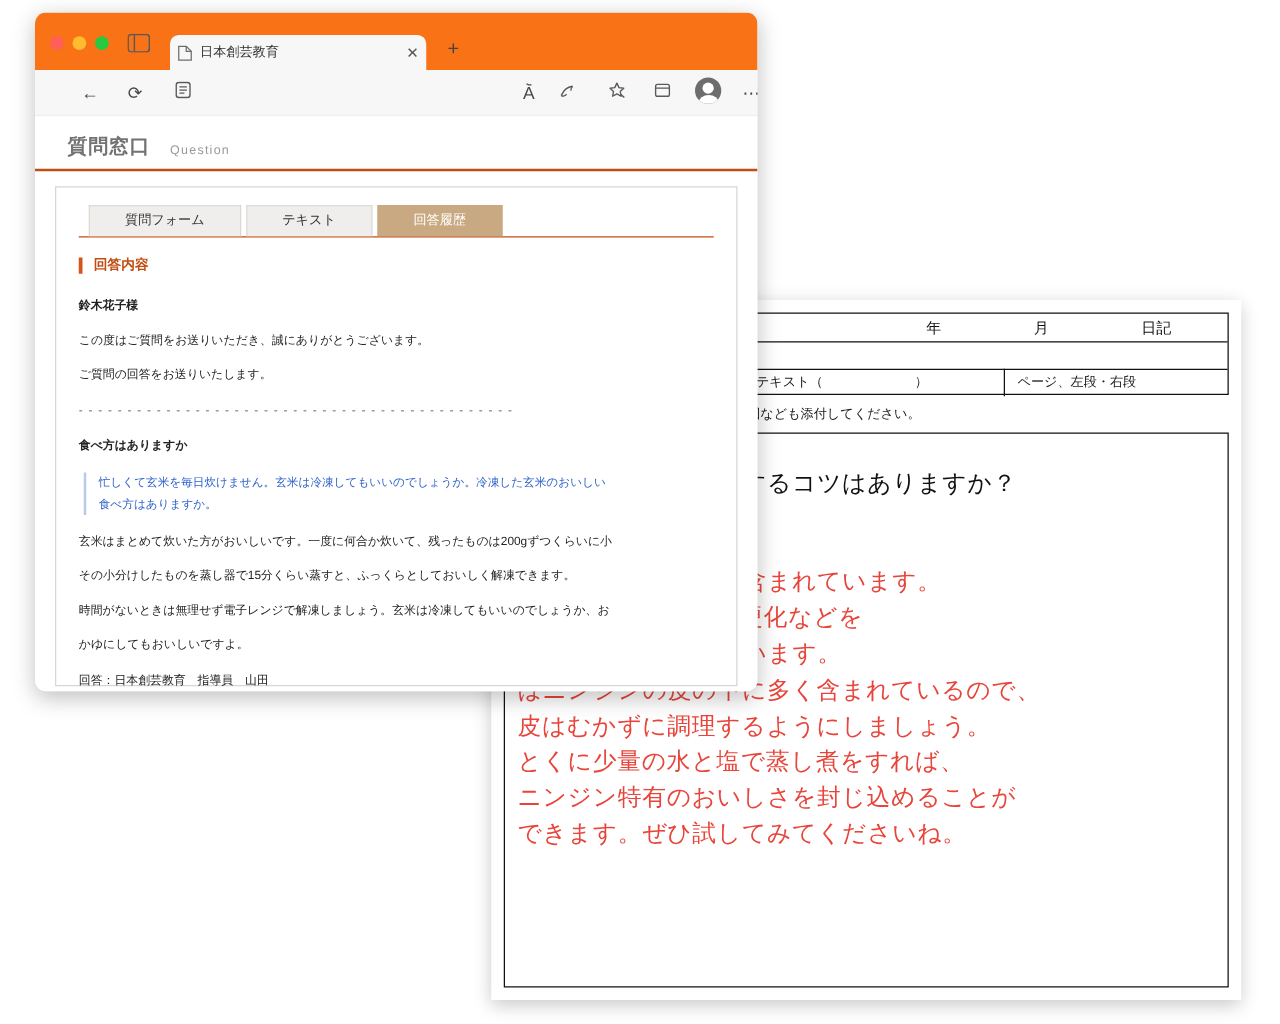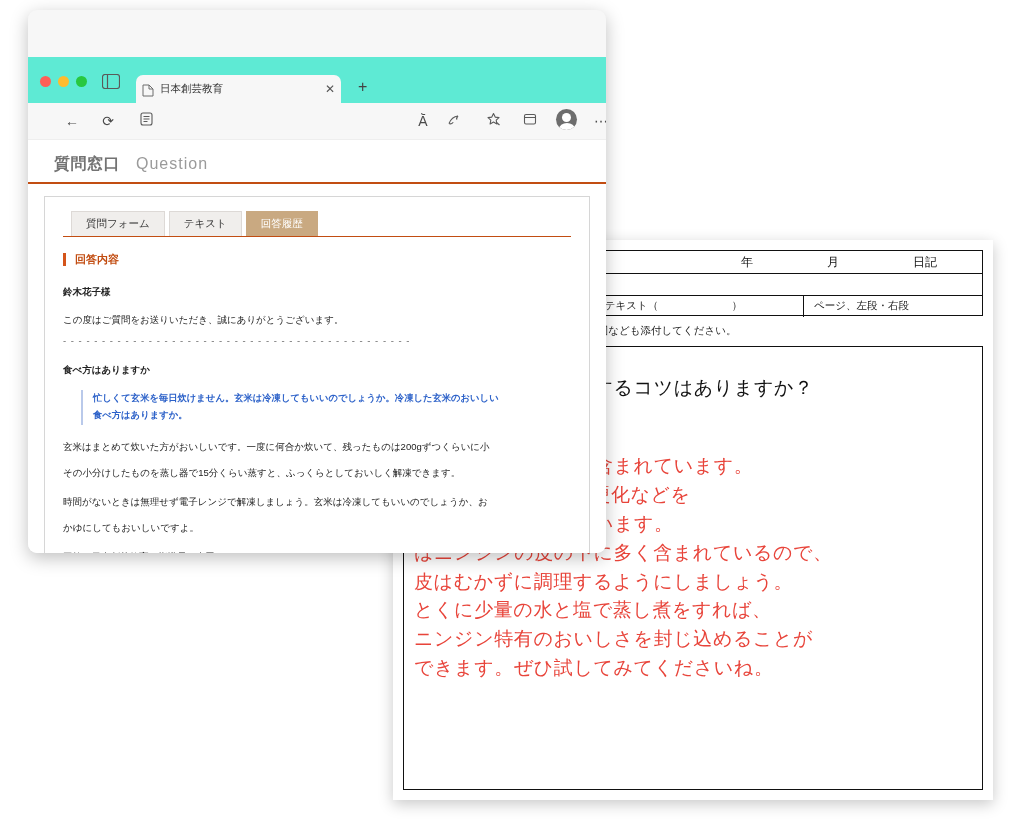--- a/index.html
+++ b/index.html
@@ -146,23 +146,22 @@
     top: 10px;
     width: 578px;
     height: 543px;
     background: #f7f7f7;
     border-radius: 9px;
     box-shadow: 0 5px 18px rgba(0,0,0,0.25);
     overflow: hidden;
   }
   .titlebar {
     height: 46px;
-    background: #5eead4;
+    background: #f97316;
     position: relative;
-    margin-top: 47px;
   }
   .traffic {
     position: absolute;
     left: 12px;
     top: 19px;
     display: flex;
     gap: 7px;
   }
   .dot { width: 11px; height: 11px; border-radius: 50%; }
   .dot.red { background: #ff5f57; }
@@ -276,21 +275,21 @@
     box-sizing: border-box;
     gap: 16px;
   }
   .site-title {
     font-size: 16px;
     color: #737373;
     font-weight: bold;
     letter-spacing: 0.5px;
   }
   .site-subtitle {
-    font-size: 16px;
+    font-size: 10px;
     color: #9a9a9a;
     letter-spacing: 1px;
     padding-bottom: 2px;
   }
 
   .card {
     position: absolute;
     left: 16px;
     top: 56px;
     width: 546px;
@@ -303,21 +302,21 @@
   .tabs {
     display: flex;
     align-items: flex-end;
     gap: 4px;
     border-bottom: 1.5px solid #c24d12;
     padding-left: 8px;
   }
   .tabs .t {
     font-size: 10.5px;
     color: #333;
-    padding: 6px 14px;
+    padding: 6px 28px;
     background: #f0eeec;
     border: 1px solid #ddd9d6;
     border-bottom: none;
     line-height: 1.1;
     text-align: center;
   }
   .tabs .t.active {
     background: #c9a981;
     color: #ffffff;
     border-color: #c9a981;
@@ -343,26 +342,26 @@
     font-size: 9.5px;
     color: #666;
     letter-spacing: 1px;
     margin: 4px 0 12px 0;
     white-space: nowrap;
     overflow: hidden;
   }
   .bold { font-weight: bold; }
   .quote {
     color: #2d62c9;
-    font-weight: bold;
+    font-weight: normal;
     font-size: 9.3px;
     line-height: 1.85;
     border-left: 2px solid #b9c9ea;
     padding-left: 10px;
-    margin: 0 0 14px 18px;
+    margin: 0 0 14px 4px;
   }
 </style>
 </head>
 <body>
 
 <div class="paper">
   <div class="paper-inner">
 
     <div class="paper-header">
       <div class="hdr-top">
@@ -487,20 +486,21 @@
         <div class="t">質問フォーム</div>
         <div class="t">テキスト</div>
         <div class="t active">回答履歴</div>
       </div>
 
       <div class="section-title">回答内容</div>
 
       <div class="body-text">
         <p class="bold">鈴木花子様</p>
         <p class="tight">この度はご質問をお送りいただき、誠にありがとうございます。</p>
+        <p>ご質問の回答をお送りいたします。</p>
         <div class="divider">- - - - - - - - - - - - - - - - - - - - - - - - - - - - - - - - - - - - - - - - - - - - -</div>
         <p class="bold">食べ方はありますか</p>
         <div class="quote">
           <div>忙しくて玄米を毎日炊けません。玄米は冷凍してもいいのでしょうか。冷凍した玄米のおいしい</div>
           <div>食べ方はありますか。</div>
         </div>
         <p class="tight">玄米はまとめて炊いた方がおいしいです。一度に何合か炊いて、残ったものは200gずつくらいに小</p>
         <p>その小分けしたものを蒸し器で15分くらい蒸すと、ふっくらとしておいしく解凍できます。</p>
         <p class="tight">時間がないときは無理せず電子レンジで解凍しましょう。玄米は冷凍してもいいのでしょうか、お</p>
         <p>かゆにしてもおいしいですよ。</p>

